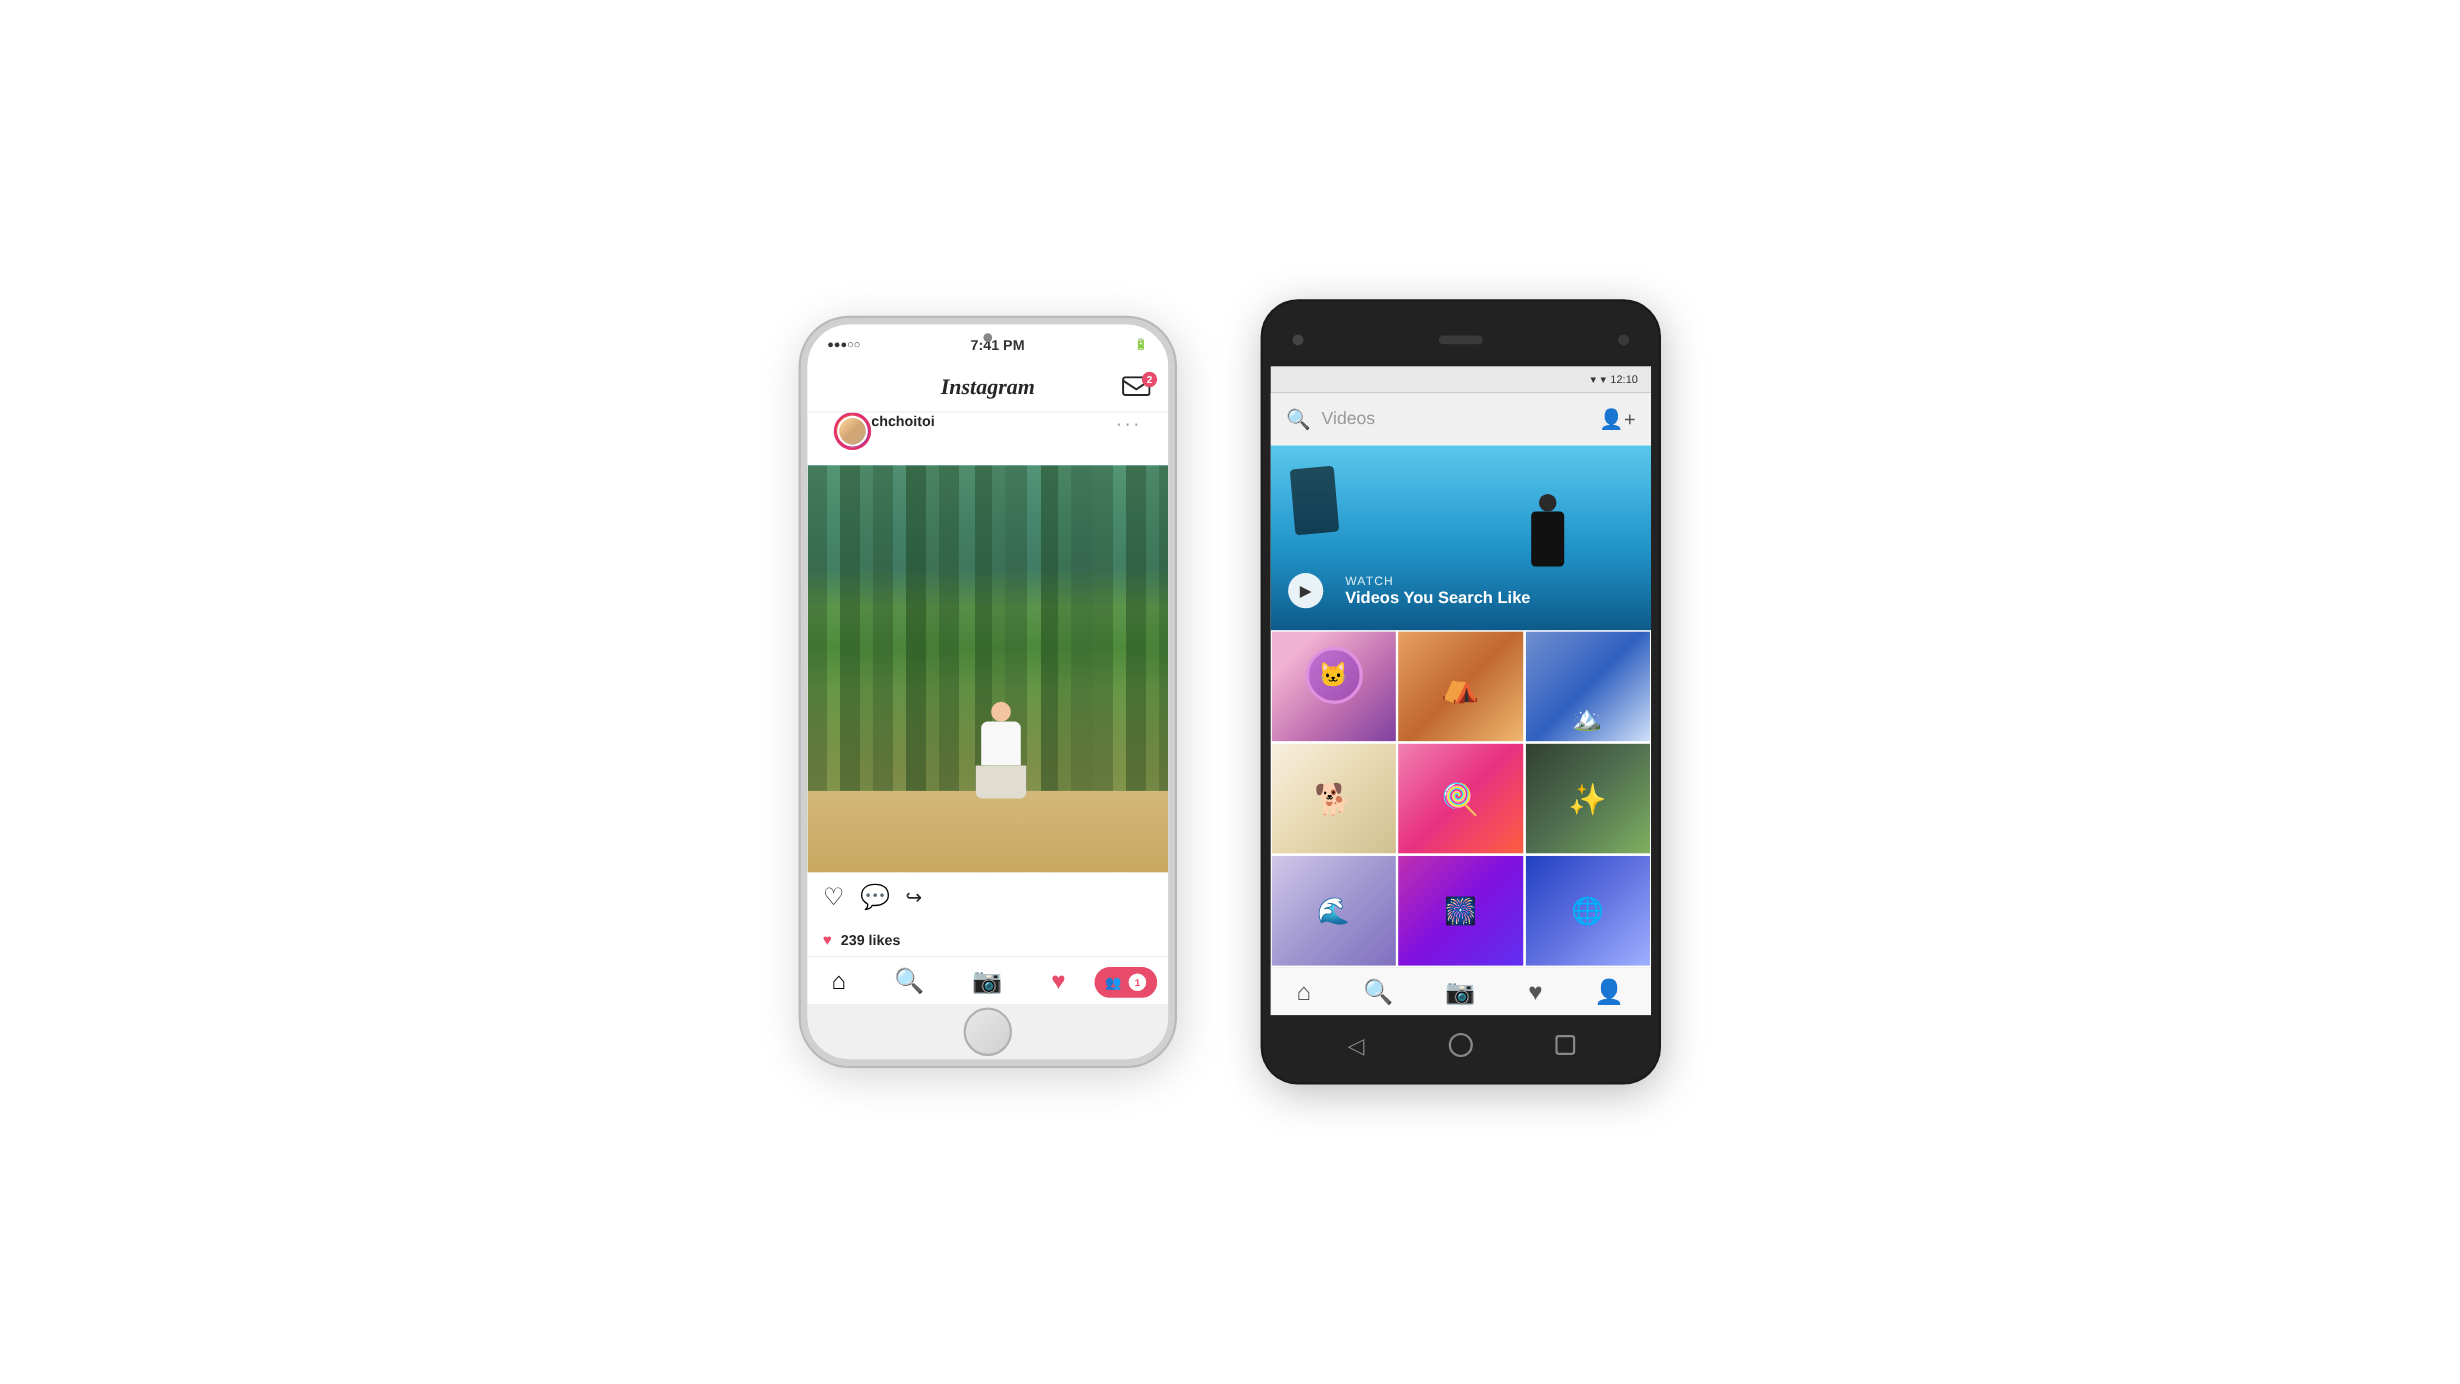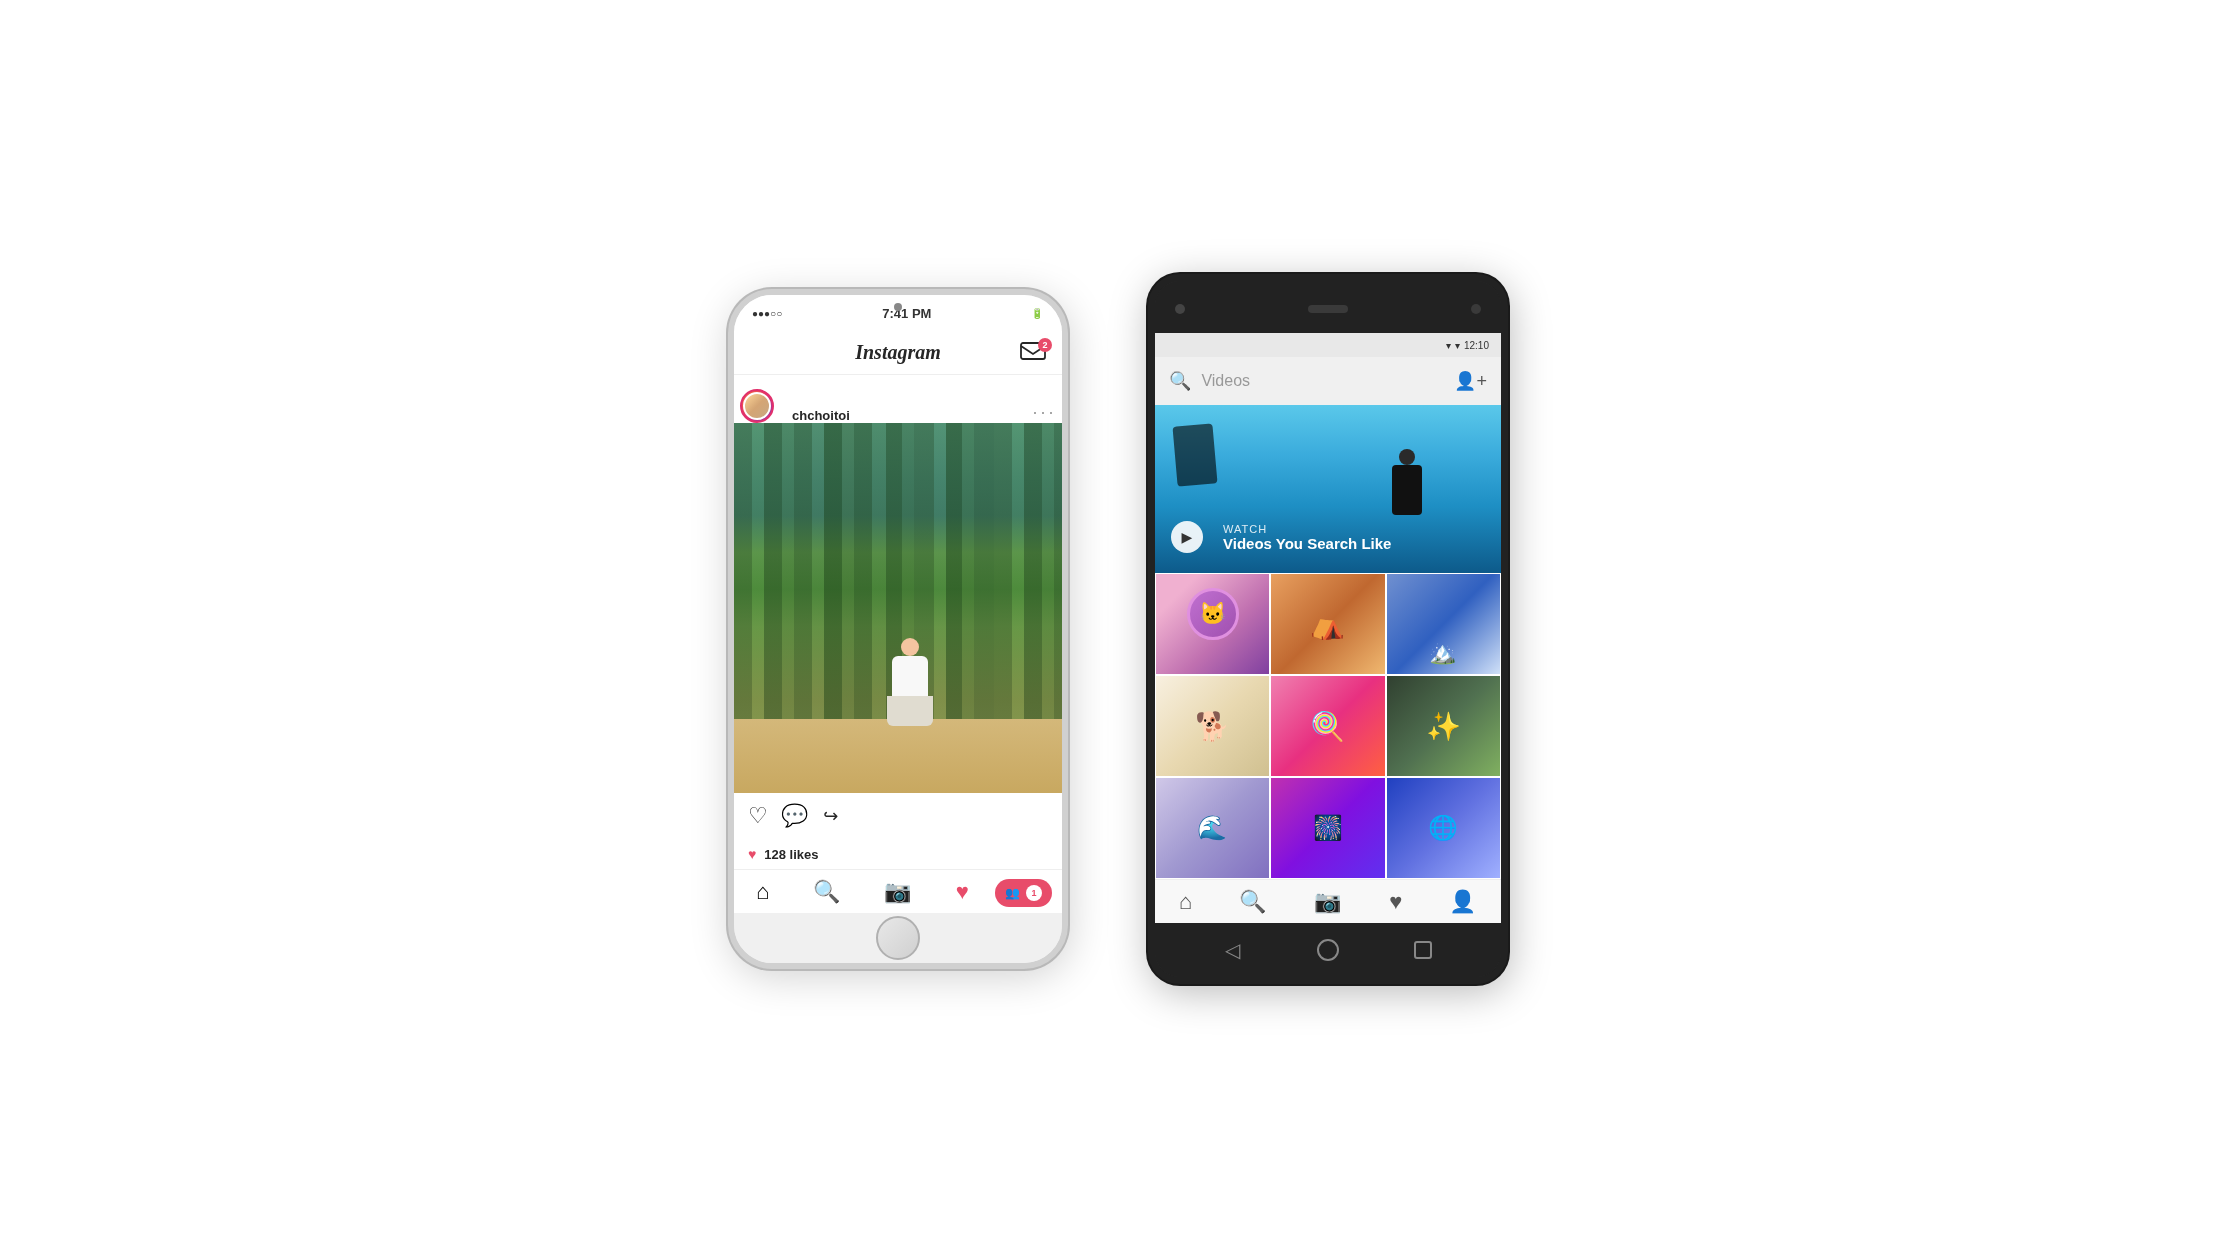--- a/index.html
+++ b/index.html
@@ -101,23 +101,23 @@
     }
     .post-area {
       flex: 1;
       overflow: hidden;
       display: flex;
       flex-direction: column;
     }
     .post-user-row {
       height: 48px;
       display: flex;
-      align-items: flex-end;
-      padding: 0 6px;
-      gap: 18px;
+      align-items: flex-start;
+      padding: 0 24px;
+      gap: 0;
       flex-shrink: 0;
     }
     .avatar-circle {
       width: 34px; height: 34px;
       border-radius: 50%;
       background: linear-gradient(135deg, #f77737, #e1306c, #833ab4);
       border: 2px solid #e1306c;
       flex-shrink: 0;
       overflow: hidden;
       display: flex; align-items: center; justify-content: center;
@@ -565,21 +565,21 @@
         </div>
 
         <div class="post-actions">
           <span class="action-icon heart">♡</span>
           <span class="action-icon">💬</span>
           <span class="action-icon" style="font-size:18px;">↪</span>
           <div style="flex:1"></div>
         </div>
         <div class="likes-row">
           <span class="heart-filled">♥</span>
-          <span class="likes-text">128 likes</span>
+          <span class="likes-text">239 likes</span>
         </div>
       </div>
 
       <div class="iphone-nav">
         <span class="nav-icon active">⌂</span>
         <span class="nav-icon">🔍</span>
         <span class="nav-icon">📷</span>
         <span class="nav-icon" style="color:#e84c6a;">♥</span>
         <span class="nav-icon">👤</span>
       </div>

